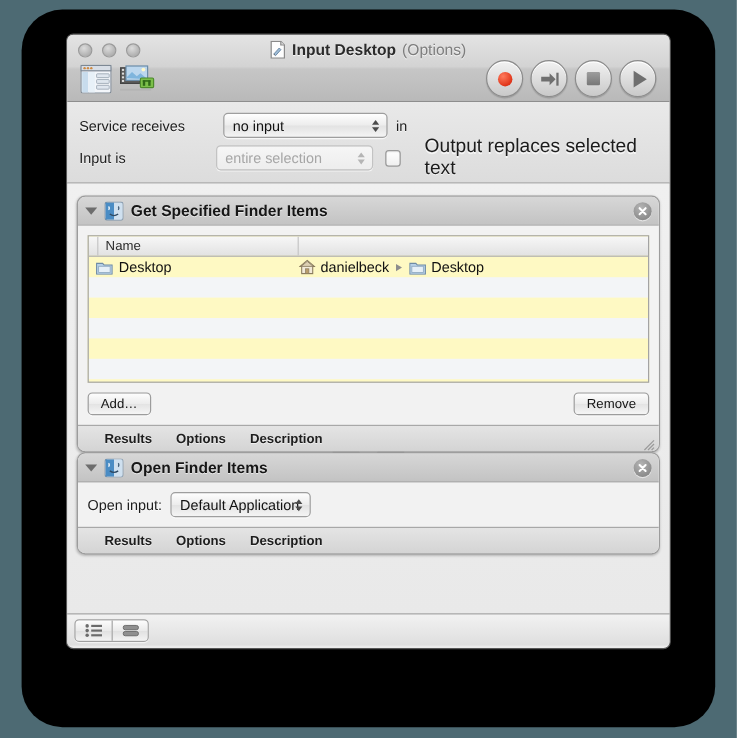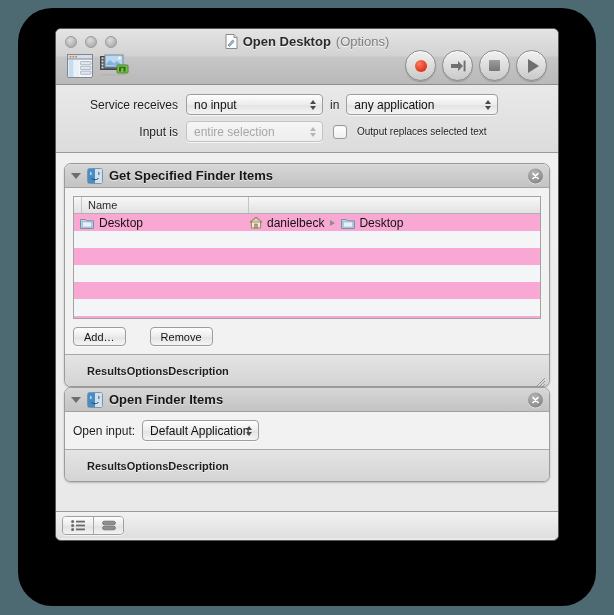--- a/index.html
+++ b/index.html
@@ -71,21 +71,21 @@
   .play-tri { width: 0; height: 0; border-left: 11px solid #6f6f6f; border-top: 7px solid transparent; border-bottom: 7px solid transparent; margin-left: 3px; }
 
   
   .settings {
     background: linear-gradient(to bottom, #e9e9e9, #dcdcdc);
     border-bottom: 1px solid #9a9a9a;
     padding: 8px 10px 9px 10px;
   }
   .srow { display: flex; align-items: center; height: 23px; margin-bottom: 4px; }
   .srow:last-child { margin-bottom: 0; }
-  .slabel { font-size: 12px; color: #1c1c1c; text-align: right; width: 120px; padding-right: 8px;
+  .slabel { font-size: 12px; color: #1c1c1c; width: 120px; padding-right: 8px;
     text-shadow: 0 1px 0 rgba(255,255,255,0.7); }
   .popup {
     position: relative; height: 21px;
     background: linear-gradient(to bottom, #fefefe, #ececec 50%, #e2e2e2 51%, #f4f4f4);
     border: 1px solid #9e9e9e; border-radius: 4px;
     box-shadow: 0 1px 0 rgba(255,255,255,0.7);
     font-size: 12px; color: #111;
     display: flex; align-items: center;
     padding: 0 22px 0 7px; white-space: nowrap;
     cursor: default;
@@ -102,21 +102,21 @@
   .popup.disabled .arr-up { border-bottom-color: #b5b5b5; }
   .popup.disabled .arr-dn { border-top-color: #b5b5b5; }
 
   .inword { font-size: 12px; color: #1c1c1c; padding: 0 7px; text-shadow: 0 1px 0 rgba(255,255,255,0.7); }
   .cbox-wrap { display: flex; align-items: center; margin-left: 10px; cursor: default; }
   .cbox {
     width: 14px; height: 14px; border-radius: 3px;
     background: linear-gradient(to bottom,#fff,#efefef);
     border: 1px solid #9a9a9a; box-shadow: inset 0 1px 1px rgba(0,0,0,0.06);
   }
-  .cbox-label { font-size: 10px; color: #1c1c1c; margin-left: 10px; text-shadow: 0 1px 0 rgba(255,255,255,0.7); }
+  .cbox-label { font-size: 16px; color: #1c1c1c; margin-left: 20px; text-shadow: 0 1px 0 rgba(255,255,255,0.7); }
 
   
   .canvas {
     position: relative;
     height: 358px;
     background: linear-gradient(to bottom,#f0f0f0,#e9e9e9);
     padding: 10px 8px;
     overflow: hidden;
   }
 
@@ -150,21 +150,21 @@
     background: radial-gradient(circle at 40% 30%, #b4b4b4, #8d8d8d 70%, #7b7b7b);
     box-shadow: 0 1px 0 rgba(255,255,255,0.5);
     display: flex; align-items: center; justify-content: center;
     cursor: default;
   }
 
   .action-body { background: #f2f2f2; padding: 8px; }
 
   
   .tbl {
-    background: #f9a8d4; border: 1px solid #a3a3a3;
+    background: #fef9c3; border: 1px solid #a3a3a3;
     height: 123px; overflow: hidden;
   }
   .tbl-head {
     height: 17px; display: flex;
     background: linear-gradient(to bottom,#f7f7f7,#e2e2e2);
     border-bottom: 1px solid #b0b0b0;
   }
   .th {
     font-size: 11px; color: #2b2b2b; display: flex; align-items: center;
     padding-left: 6px; border-right: 1px solid #c5c5c5; cursor: default;
@@ -176,36 +176,36 @@
   .tr { height: 17px; display: flex; align-items: center; padding-left: 6px; }
   .tr.alt { background: #f3f5f7; }
   .cell-name { width: 169px; display: flex; align-items: center; gap: 5px;
     font-size: 12px; color: #111; }
   .cell-path { display: flex; align-items: center; gap: 4px; font-size: 12px; color: #111; }
   .folder-ico { width: 14px; height: 12px; position: relative; flex: none; }
   .home-ico { width: 14px; height: 13px; position: relative; flex: none; }
   .sep-tri { width: 0; height: 0; border-top: 3.5px solid transparent; border-bottom: 3.5px solid transparent;
     border-left: 5px solid #8d8d8d; margin: 0 2px; }
 
-  .btn-row { display: flex; gap: 24px; margin-top: 8px; }
+  .btn-row { display: flex; gap: 0; margin-top: 8px; justify-content: space-between; }
   .btn {
     height: 19px; min-width: 52px; padding: 0 10px;
     font-size: 11px; color: #141414;
     background: linear-gradient(to bottom,#fdfdfd,#ececec 50%,#e3e3e3 51%,#f5f5f5);
     border: 1px solid #9c9c9c; border-radius: 4px;
     box-shadow: 0 1px 0 rgba(255,255,255,0.6);
     display: flex; align-items: center; justify-content: center;
     cursor: default;
   }
 
   .action-foot {
-    height: 32px;
+    height: 22px;
     background: linear-gradient(to bottom,#e4e4e4,#d4d4d4);
     border-top: 1px solid #a8a8a8;
-    display: flex; align-items: center; padding-left: 22px; gap: 0;
+    display: flex; align-items: center; padding-left: 22px; gap: 20px;
     position: relative;
   }
   .foot-tab { font-size: 11px; font-weight: bold; color: #1d1d1d;
     text-shadow: 0 1px 0 rgba(255,255,255,0.6); cursor: default; }
   .resize-grip {
     position: absolute; right: 3px; bottom: 2px; width: 11px; height: 11px;
     cursor: default;
   }
 
   
@@ -254,21 +254,21 @@
 
     <div class="win-title">
       <span class="doc-icon">
         <svg width="13" height="15" viewBox="0 0 13 15">
           <path d="M1 0.5 h8 l3 3 v11 h-11 z" fill="#fdfdfd" stroke="#8a8a8a" stroke-width="1"></path>
           <path d="M9 0.5 v3 h3" fill="#e2e2e2" stroke="#8a8a8a" stroke-width="1"></path>
           <path d="M3.2 11 l4.5 -5 1.4 1.4 -4.5 5 z" fill="#9fbcd6" stroke="#5d7d9c" stroke-width="0.7"></path>
           <path d="M2.7 11.6 l1.3 0.5 -0.2 -1.3 z" fill="#6b6b6b"></path>
         </svg>
       </span>
-      <span>Open Desktop</span>
+      <span>Input Desktop</span>
       <span class="suffix">(Options)</span>
     </div>
 
     <div class="tb-left">
 
       <div>
         <svg width="26" height="24" viewBox="0 0 26 24">
           <rect x="0.5" y="0.5" width="25" height="23" rx="1.5" fill="#f3f6fa" stroke="#7d8894"></rect>
           <rect x="0.5" y="0.5" width="25" height="4.5" fill="#d8dee6" stroke="#7d8894"></rect>
           <circle cx="3.5" cy="2.8" r="1" fill="#cf8a42"></circle>
@@ -328,27 +328,20 @@
     <div class="srow">
       <div class="slabel">Service receives</div>
       <div class="popup" style="width:137px;">
         <span>no input</span>
         <span class="arrows">
             <i class="arr-up"></i>
             <i class="arr-dn"></i>
           </span>
       </div>
       <div class="inword">in</div>
-      <div class="popup" style="width:152px;">
-        <span>any application</span>
-        <span class="arrows">
-            <i class="arr-up"></i>
-            <i class="arr-dn"></i>
-          </span>
-      </div>
     </div>
 
     <div class="srow">
       <div class="slabel">Input is</div>
       <div class="popup disabled" style="width:137px;">
         <span>entire selection</span>
         <span class="arrows">
             <i class="arr-up"></i>
             <i class="arr-dn"></i>
           </span>

